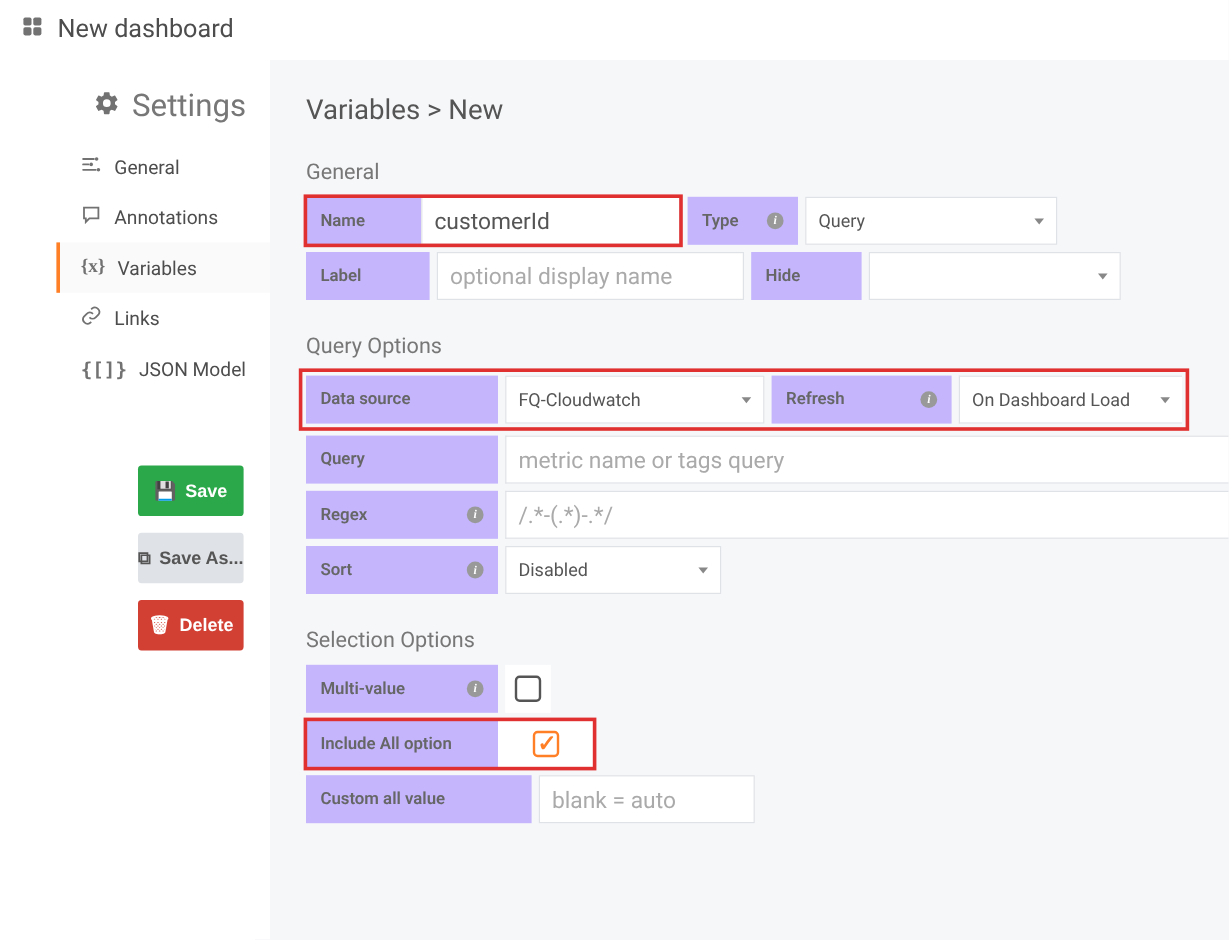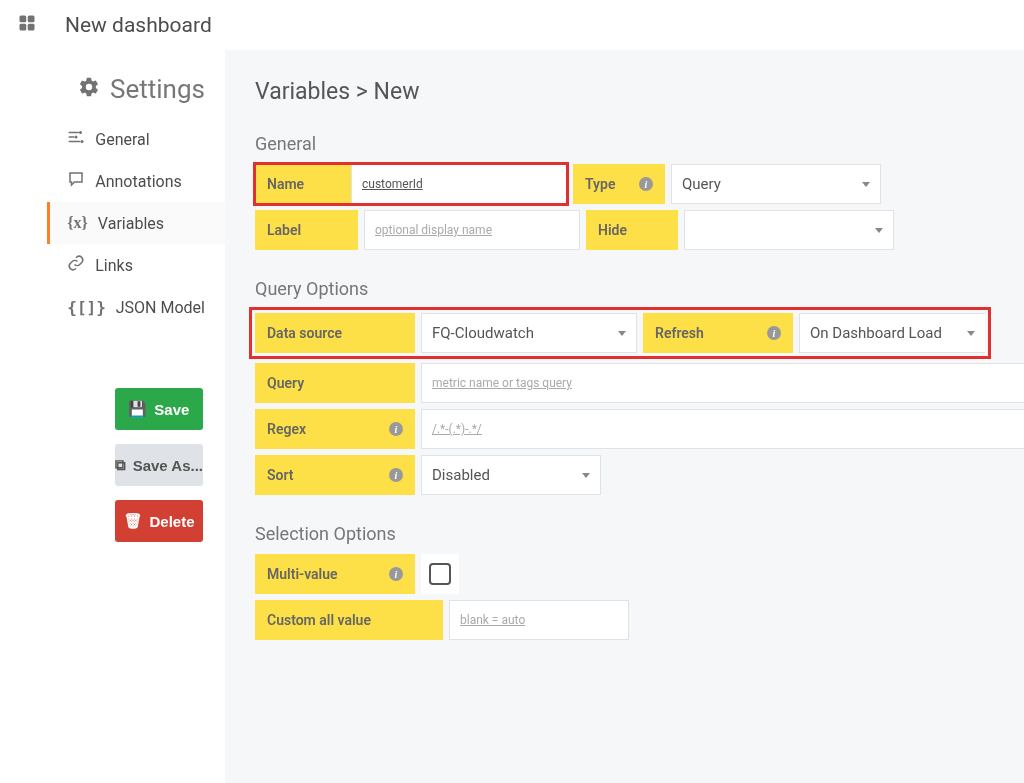--- a/index.html
+++ b/index.html
@@ -12,21 +12,21 @@
     overflow: hidden;
   }
   .topbar {
     height: 50px;
     background: #fff;
     display: flex;
     align-items: center;
     padding-left: 18px;
     font-size: 21px;
     color: #4d4d4d;
-    gap: 29px;
+    gap: 12px;
   }
   .main {
     display: flex;
     height: calc(100% - 50px);
   }
   .sidebar {
     width: 225px;
     background: #fff;
     padding: 24px 0 0 0;
     display: flex;
@@ -98,45 +98,44 @@
     color: #777;
     margin-bottom: 10px;
   }
   .form-section { margin-bottom: 28px; }
   .form-row {
     display: flex;
     gap: 6px;
     margin-bottom: 6px;
   }
   .field-label {
-    background: #fde047;
+    background: #c4b5fd;
     height: 40px;
     display: flex;
     align-items: center;
     padding: 0 12px;
     font-size: 14px;
     font-weight: 600;
     color: #666;
     flex-shrink: 0;
     gap: 8px;
   }
   .field-label .info {
     margin-left: auto;
   }
   .field-input {
     height: 40px;
     border: 1px solid #dfe2e6;
     background: #fff;
     padding: 0 10px;
-    font-size: 12px;
+    font-size: 19px;
     color: #555;
     display: flex;
     align-items: center;
     flex-shrink: 0;
-    text-decoration: underline;
   }
   .field-input.placeholder { color: #aaa; font-style: normal; }
   .field-select {
     border: 1px solid #dfe2e6;
     background: #fff;
     height: 40px;
     display: flex;
     align-items: center;
     padding: 0 10px;
     font-size: 15px;
@@ -295,21 +294,21 @@
           <span>Type</span>
           <span class="info">i</span>
         </div>
         <div class="field-select" style="width:210px">
           <span>Query</span>
           <span class="caret"></span>
         </div>
       </div>
       <div class="form-row">
         <div class="field-label" style="width:103px">Label</div>
-        <div class="field-input placeholder" style="width:216px">optional display name</div>
+        <div class="field-input placeholder" style="width:256px">optional display name</div>
         <div class="field-label" style="width:92px">Hide</div>
         <div class="field-select" style="width:210px">
           <span></span>
           <span class="caret"></span>
         </div>
       </div>
     </div>
 
     <div class="form-section">
       <div class="section-title">Query Options</div>
@@ -356,19 +355,27 @@
       <div class="form-row">
         <div class="field-label" style="width:160px">
           <span>Multi-value</span>
           <span class="info">i</span>
         </div>
         <div class="checkbox">
           <div class="check-box"></div>
         </div>
       </div>
       <div class="form-row">
+        <div style="display:flex" class="highlight-red">
+          <div class="field-label" style="width:160px">Include All option</div>
+          <div class="checkbox" style="width:80px">
+            <div class="check-box checked"></div>
+          </div>
+        </div>
+      </div>
+      <div class="form-row">
         <div class="field-label" style="width:188px">Custom all value</div>
         <div class="field-input placeholder" style="width:180px">blank = auto</div>
       </div>
     </div>
 
   </div>
 </div>
 
 </body></html>

